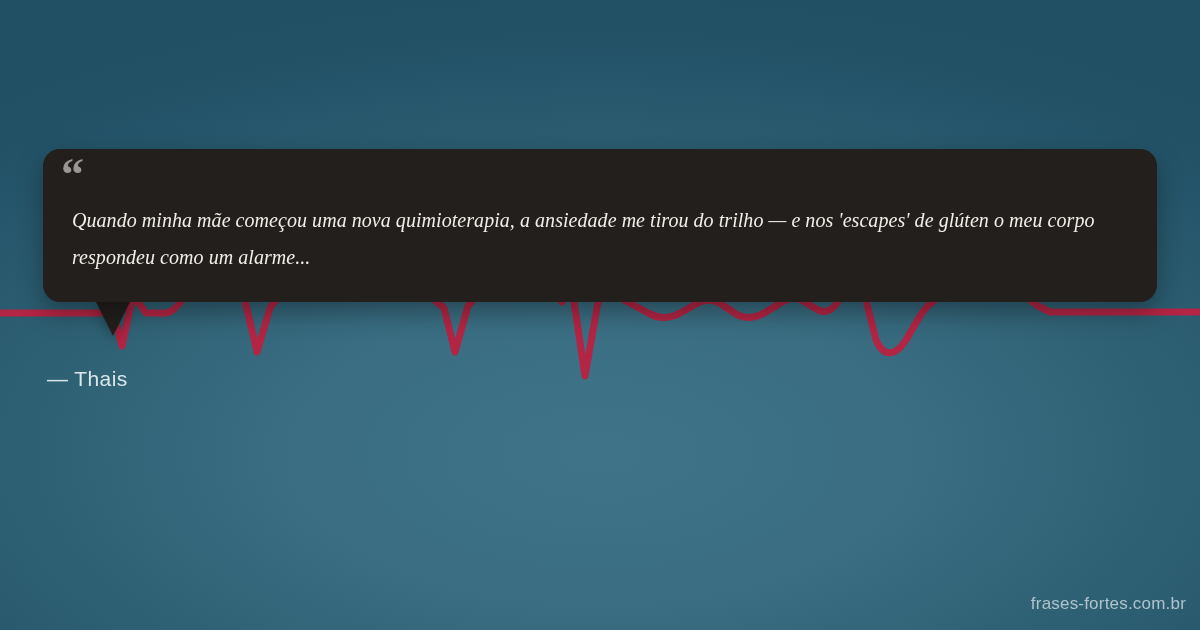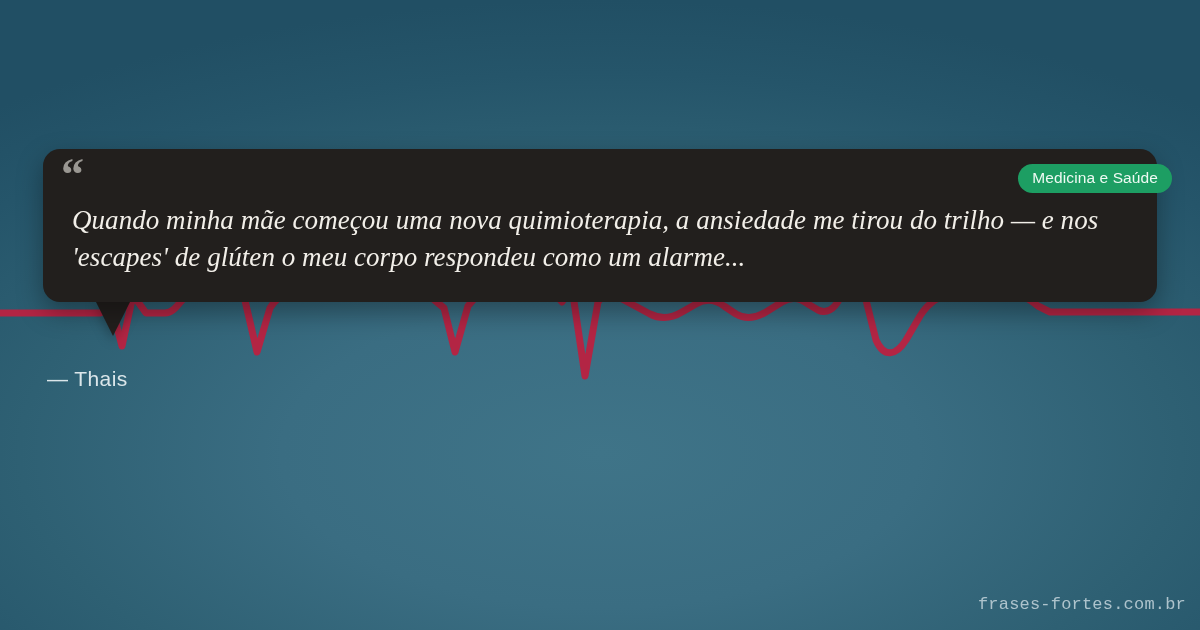--- a/index.html
+++ b/index.html
@@ -79,21 +79,21 @@
     letter-spacing:0.1px;
   }
 
   #quote-text {
     position:absolute;
     left:72px;
     top:202px;
     width:1046px;
     font-family:"Liberation Serif", serif;
     font-style:italic;
-    font-size:27px;
+    font-size:20px;
     line-height:37px;
     color:#f2efe9;
     letter-spacing:0.05px;
   }
 
   
   #attribution {
     position:absolute;
     left:47px;
     top:367px;
@@ -103,21 +103,21 @@
     letter-spacing:0.4px;
     white-space:nowrap;
     text-align:center;
   }
 
   
   #watermark {
     position:absolute;
     right:14px;
     bottom:16px;
-    font-family:Liberation Mono, monospace;
+    font-family:Liberation Sans, sans-serif;
     font-size:17px;
     color:#b9ccd4;
     letter-spacing:0.2px;
     opacity:0.92;
   }
 </style>
 </head>
 <body>
 
 <div id="quote-card-scene">
@@ -125,21 +125,20 @@
   <svg id="ecg-wave" viewBox="0 0 1200 160" preserveAspectRatio="none" aria-hidden="true">
     <path id="ecg-path" fill="none" stroke="#b32544" stroke-width="7" stroke-linecap="round" stroke-linejoin="round" d="M 0 65 L 100 65 L 112 60 L 122 98 L 133 47 L 146 65 L 165 65 C 178 65 182 44 196 44 L 243 44 L 257 104 L 270 60 C 280 44 292 42 306 42 L 400 42 C 418 42 424 44 432 50 L 444 60 L 455 104 L 468 58 L 480 44 L 540 44 C 552 44 556 46 562 54 L 572 40 L 585 128 L 598 54 C 606 42 614 46 624 52 L 650 66 C 662 72 672 70 682 64 L 696 56 C 706 50 716 52 724 58 L 736 66 C 746 72 756 70 766 64 L 782 54 C 792 48 800 50 808 56 L 818 62 C 826 66 834 62 840 50 L 852 30 L 864 44 L 876 92 C 884 110 896 108 906 92 L 920 68 C 930 52 942 46 956 46 L 1010 46 C 1024 46 1030 52 1038 58 L 1050 64 L 1200 64"></path>
   </svg>
 
   <div id="quote-card-tail"></div>
 
   <div id="quote-card"></div>
 
   <div id="quote-mark">“</div>
 
-  <div id="category-badge">Medicina e Saúde</div>
 
   <div id="quote-text">Quando minha mãe começou uma nova quimioterapia, a ansiedade me tirou do trilho — e nos 'escapes' de glúten o meu corpo respondeu como um alarme...</div>
 
   <div id="attribution">— Thais</div>
 
   <div id="watermark">frases-fortes.com.br</div>
 
 </div>
 
 </body></html>

